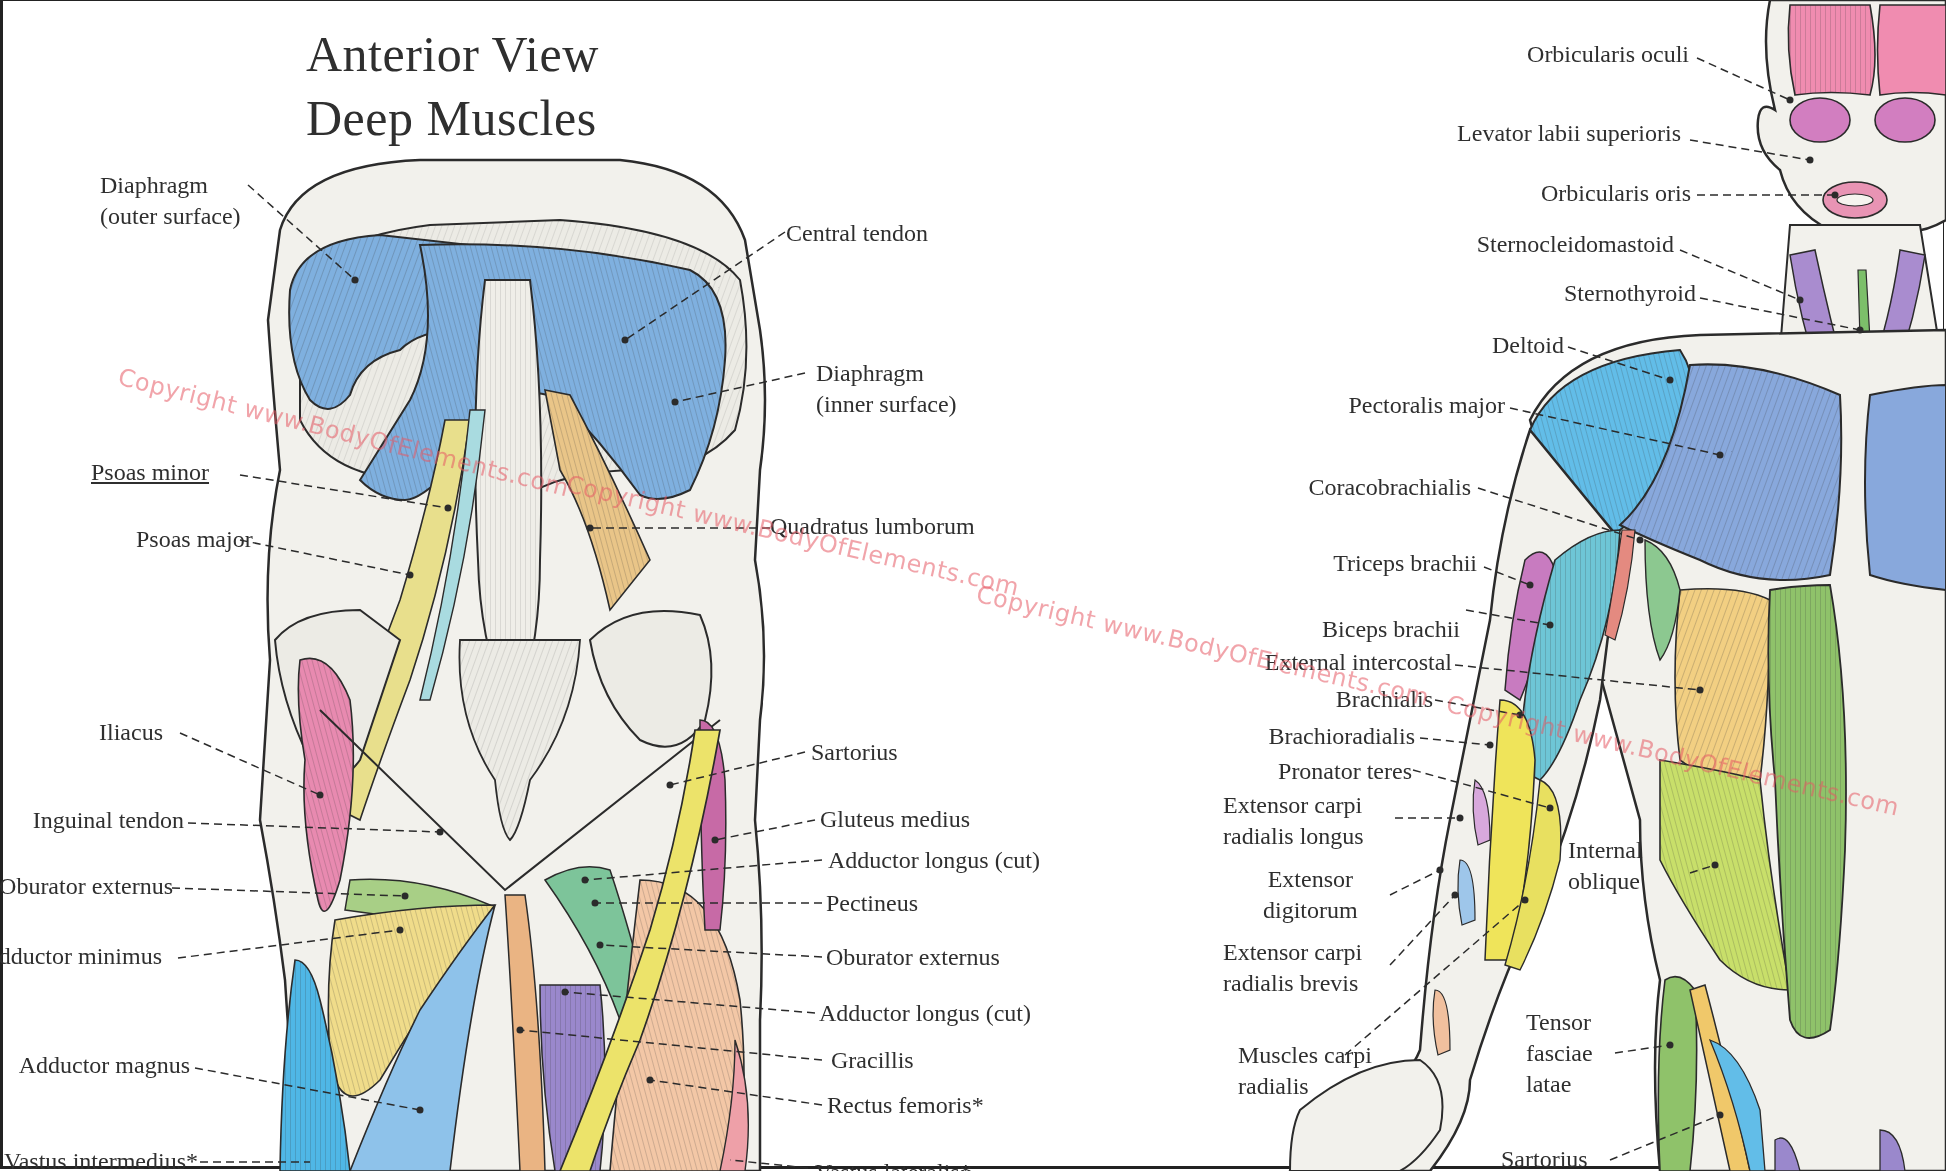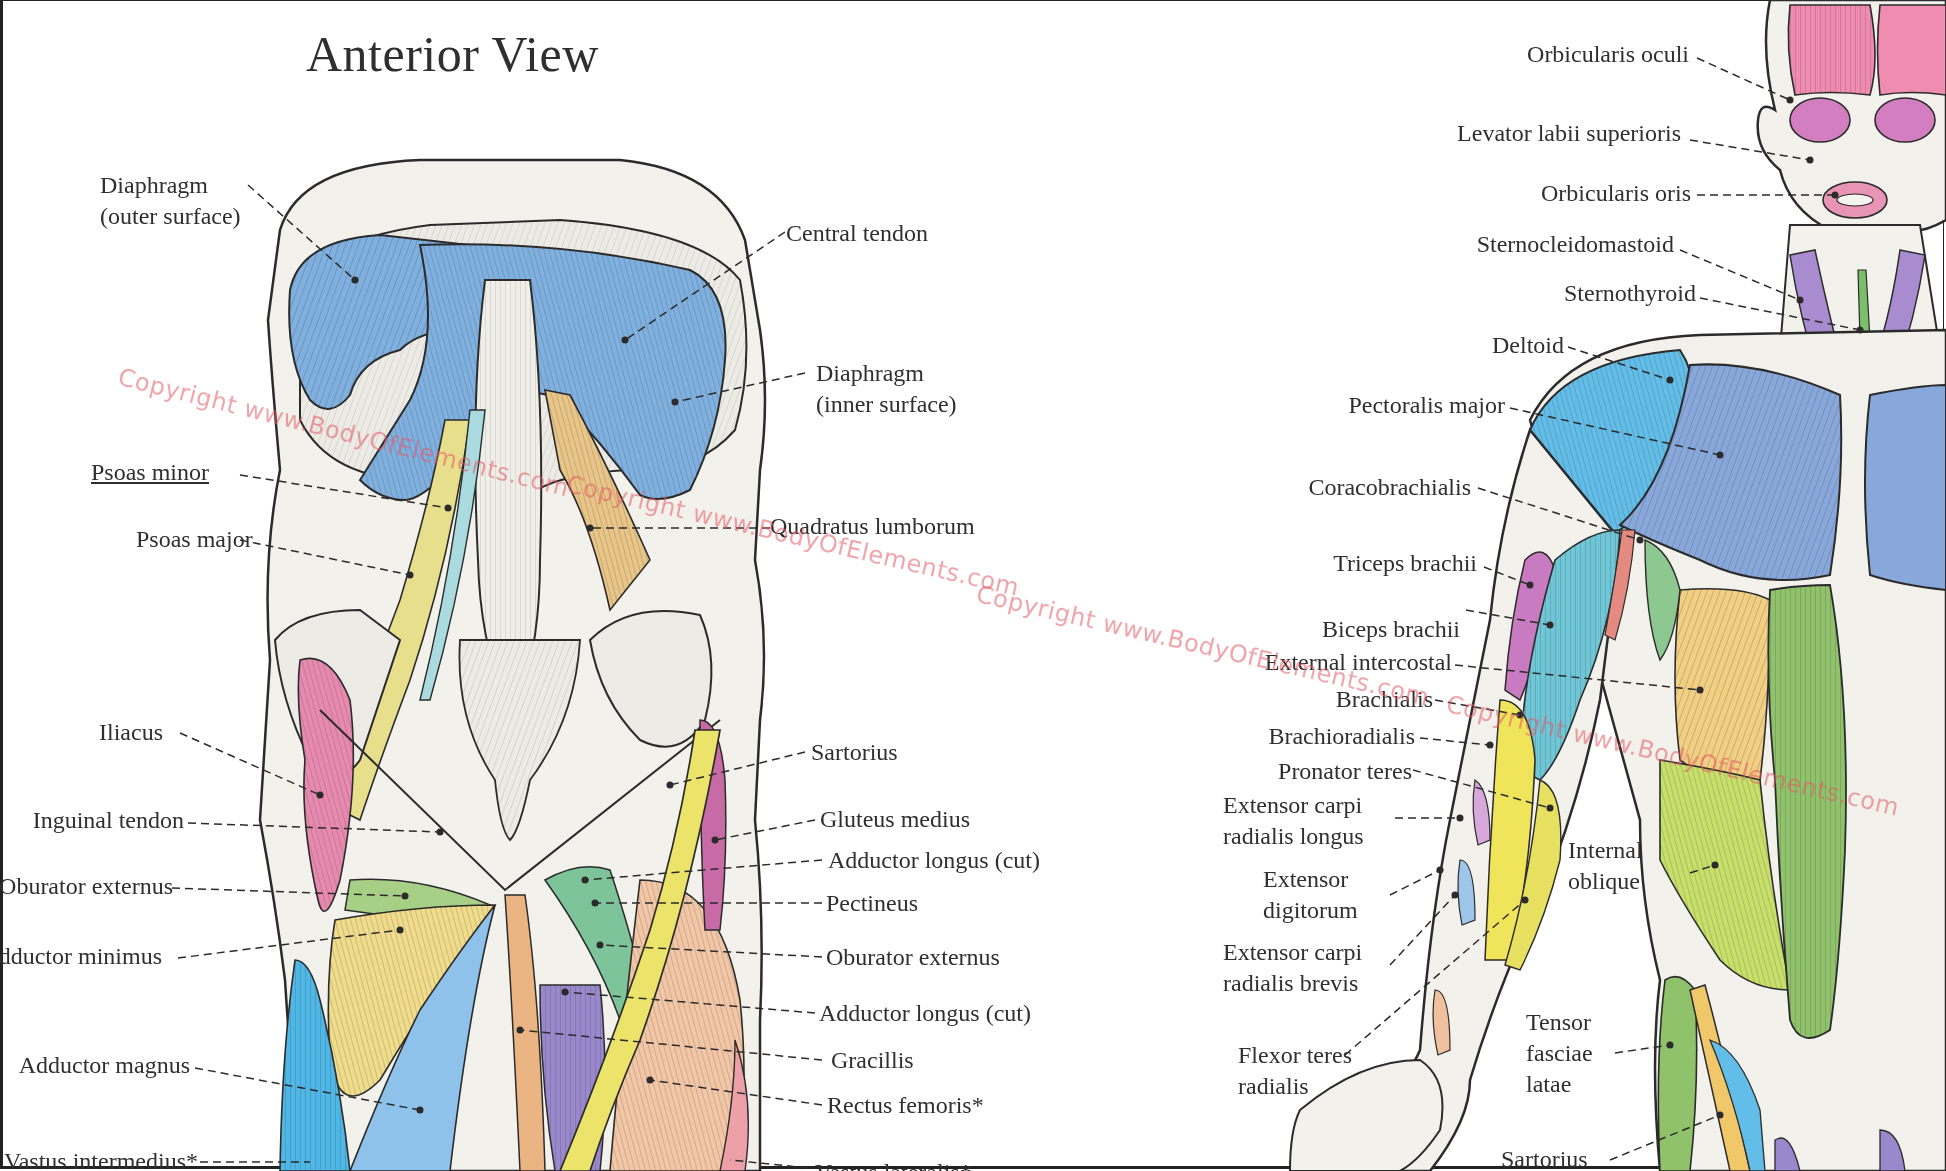--- a/index.html
+++ b/index.html
@@ -1,21 +1,21 @@
 <!DOCTYPE html>
 <html><head>
 <meta charset="utf-8">
 <style>
   html,body{margin:0;padding:0;}
   body{width:1946px;height:1171px;overflow:hidden;background:#fff;position:relative;font-family:"DejaVu Serif","Liberation Serif",serif;color:#2b2b2b;}
   .frame{position:absolute;left:0;top:0;width:1944px;height:1169px;border:1px solid #222;border-left:3px solid #222;border-bottom:3px solid #222;box-sizing:border-box;}
   .title{position:absolute;left:306px;top:22px;font-family:"Liberation Serif","DejaVu Serif",serif;font-weight:normal;font-size:50px;line-height:64px;color:#2f2f2f;letter-spacing:0.5px;}
   .lbl{position:absolute;font-family:"Liberation Serif","DejaVu Serif",serif;font-size:24px;line-height:31px;color:#2f2f2f;white-space:nowrap;}
   .lbl.r{text-align:right;}
-  .lbl.c{}
+  .lbl.c{text-align:center;}
   svg.art{position:absolute;left:0;top:0;}
   .wm{position:absolute;font-family:"DejaVu Sans","Liberation Sans",sans-serif;font-size:24px;color:rgba(230,90,100,0.55);white-space:nowrap;transform-origin:0 0;letter-spacing:0.5px;}
 </style>
 </head>
 <body>
 
 <div class="frame"></div>
 
 <svg class="art" width="1946" height="1171" viewBox="0 0 1946 1171">
   <defs>
@@ -234,20 +234,21 @@
       <circle cx="1455" cy="895" r="3.5"></circle>
       <circle cx="1525" cy="900" r="3.5"></circle>
     <circle cx="1670" cy="1045" r="3.5"></circle>
       <circle cx="1720" cy="1115" r="3.5"></circle>
       <circle cx="1715" cy="865" r="3.5"></circle>
   </g>
 </svg>
 
 <div class="title">
   <div>Anterior View</div>
+  <div>Deep Muscles</div>
 </div>
 
 <div class="lbl" style="left:100px;top:170px;">
   <div>Diaphragm</div>
   <div>(outer surface)</div>
 </div>
 <div class="lbl" style="left:91px;top:457px;text-decoration:underline;">Psoas minor</div>
 <div class="lbl" style="left:103px;top:524px;margin-left:33px;">Psoas major</div>
 <div class="lbl" style="left:99px;top:717px;">Iliacus</div>
 <div class="lbl r" style="right:1762px;top:805px;">Inguinal tendon</div>
@@ -292,21 +293,21 @@
 </div>
 <div class="lbl c" style="left:1263px;top:864px;">
   <div>Extensor</div>
   <div>digitorum</div>
 </div>
 <div class="lbl" style="left:1223px;top:937px;">
   <div>Extensor carpi</div>
   <div>radialis brevis</div>
 </div>
 <div class="lbl" style="left:1238px;top:1040px;">
-  <div>Flexor teres</div>
+  <div>Muscles carpi</div>
   <div>radialis</div>
 </div>
 <div class="lbl" style="left:1568px;top:835px;">
   <div>Internal</div>
   <div>oblique</div>
 </div>
 <div class="lbl" style="left:1526px;top:1007px;">
   <div>Tensor</div>
   <div>fasciae</div>
   <div>latae</div>

